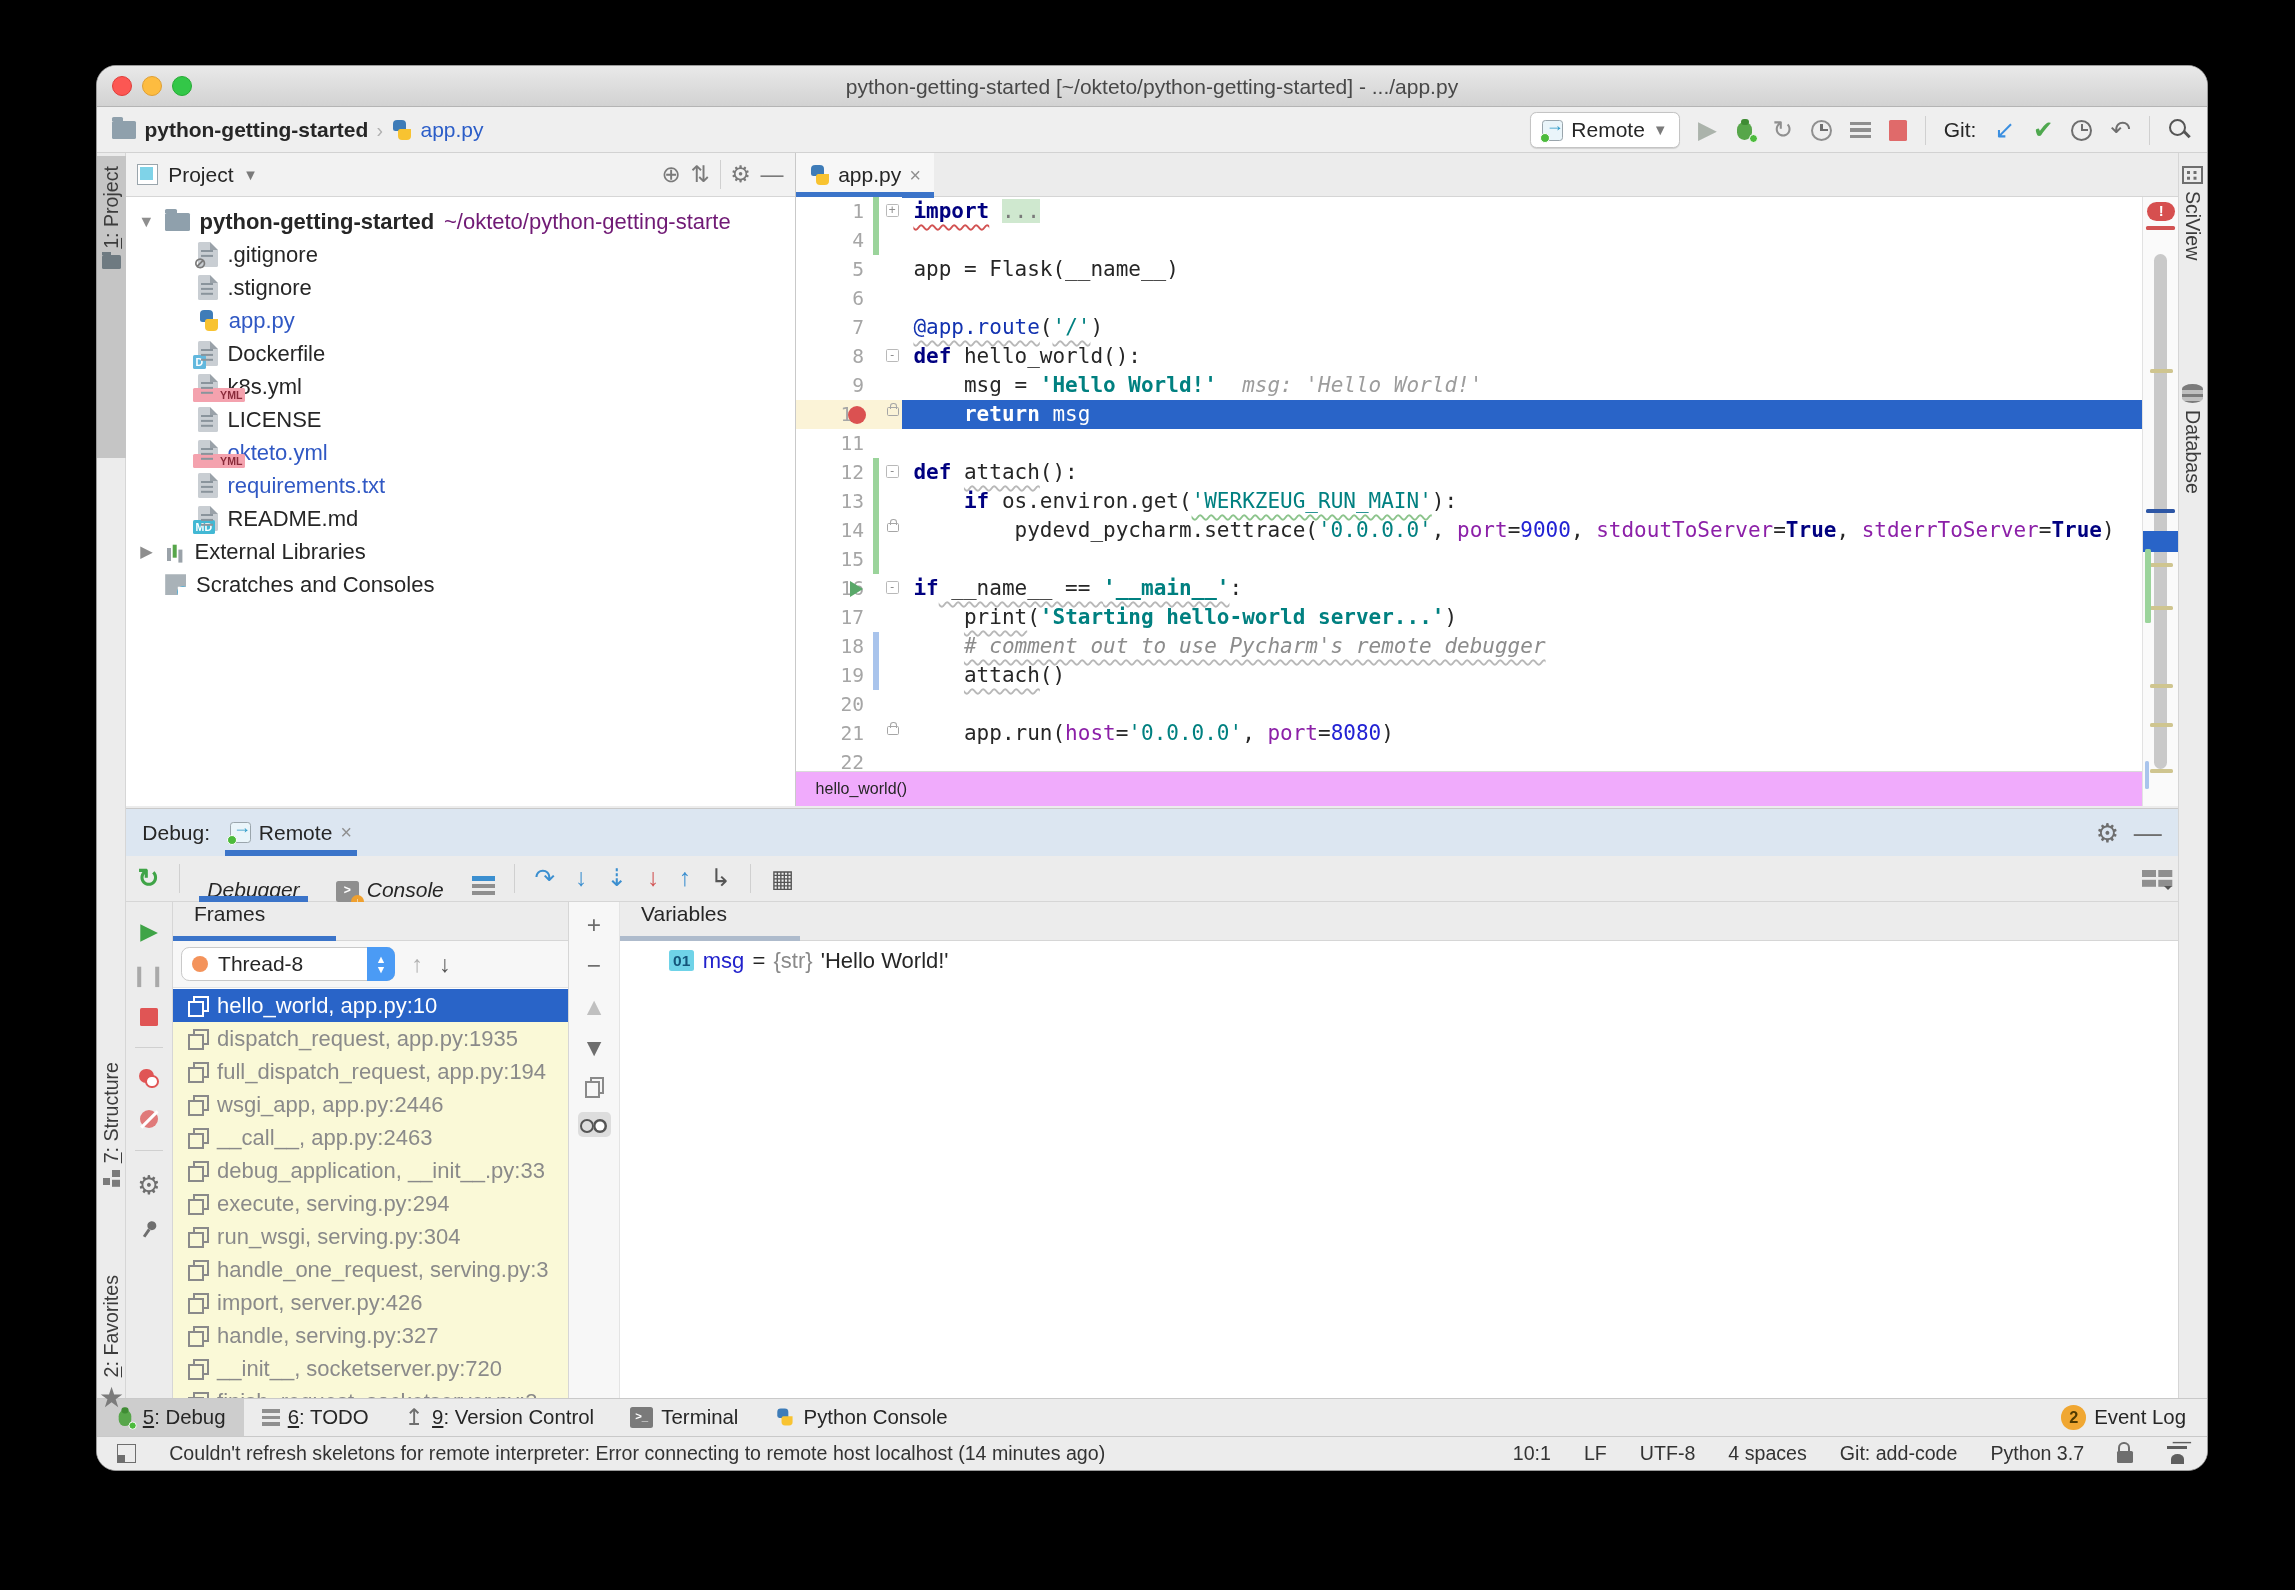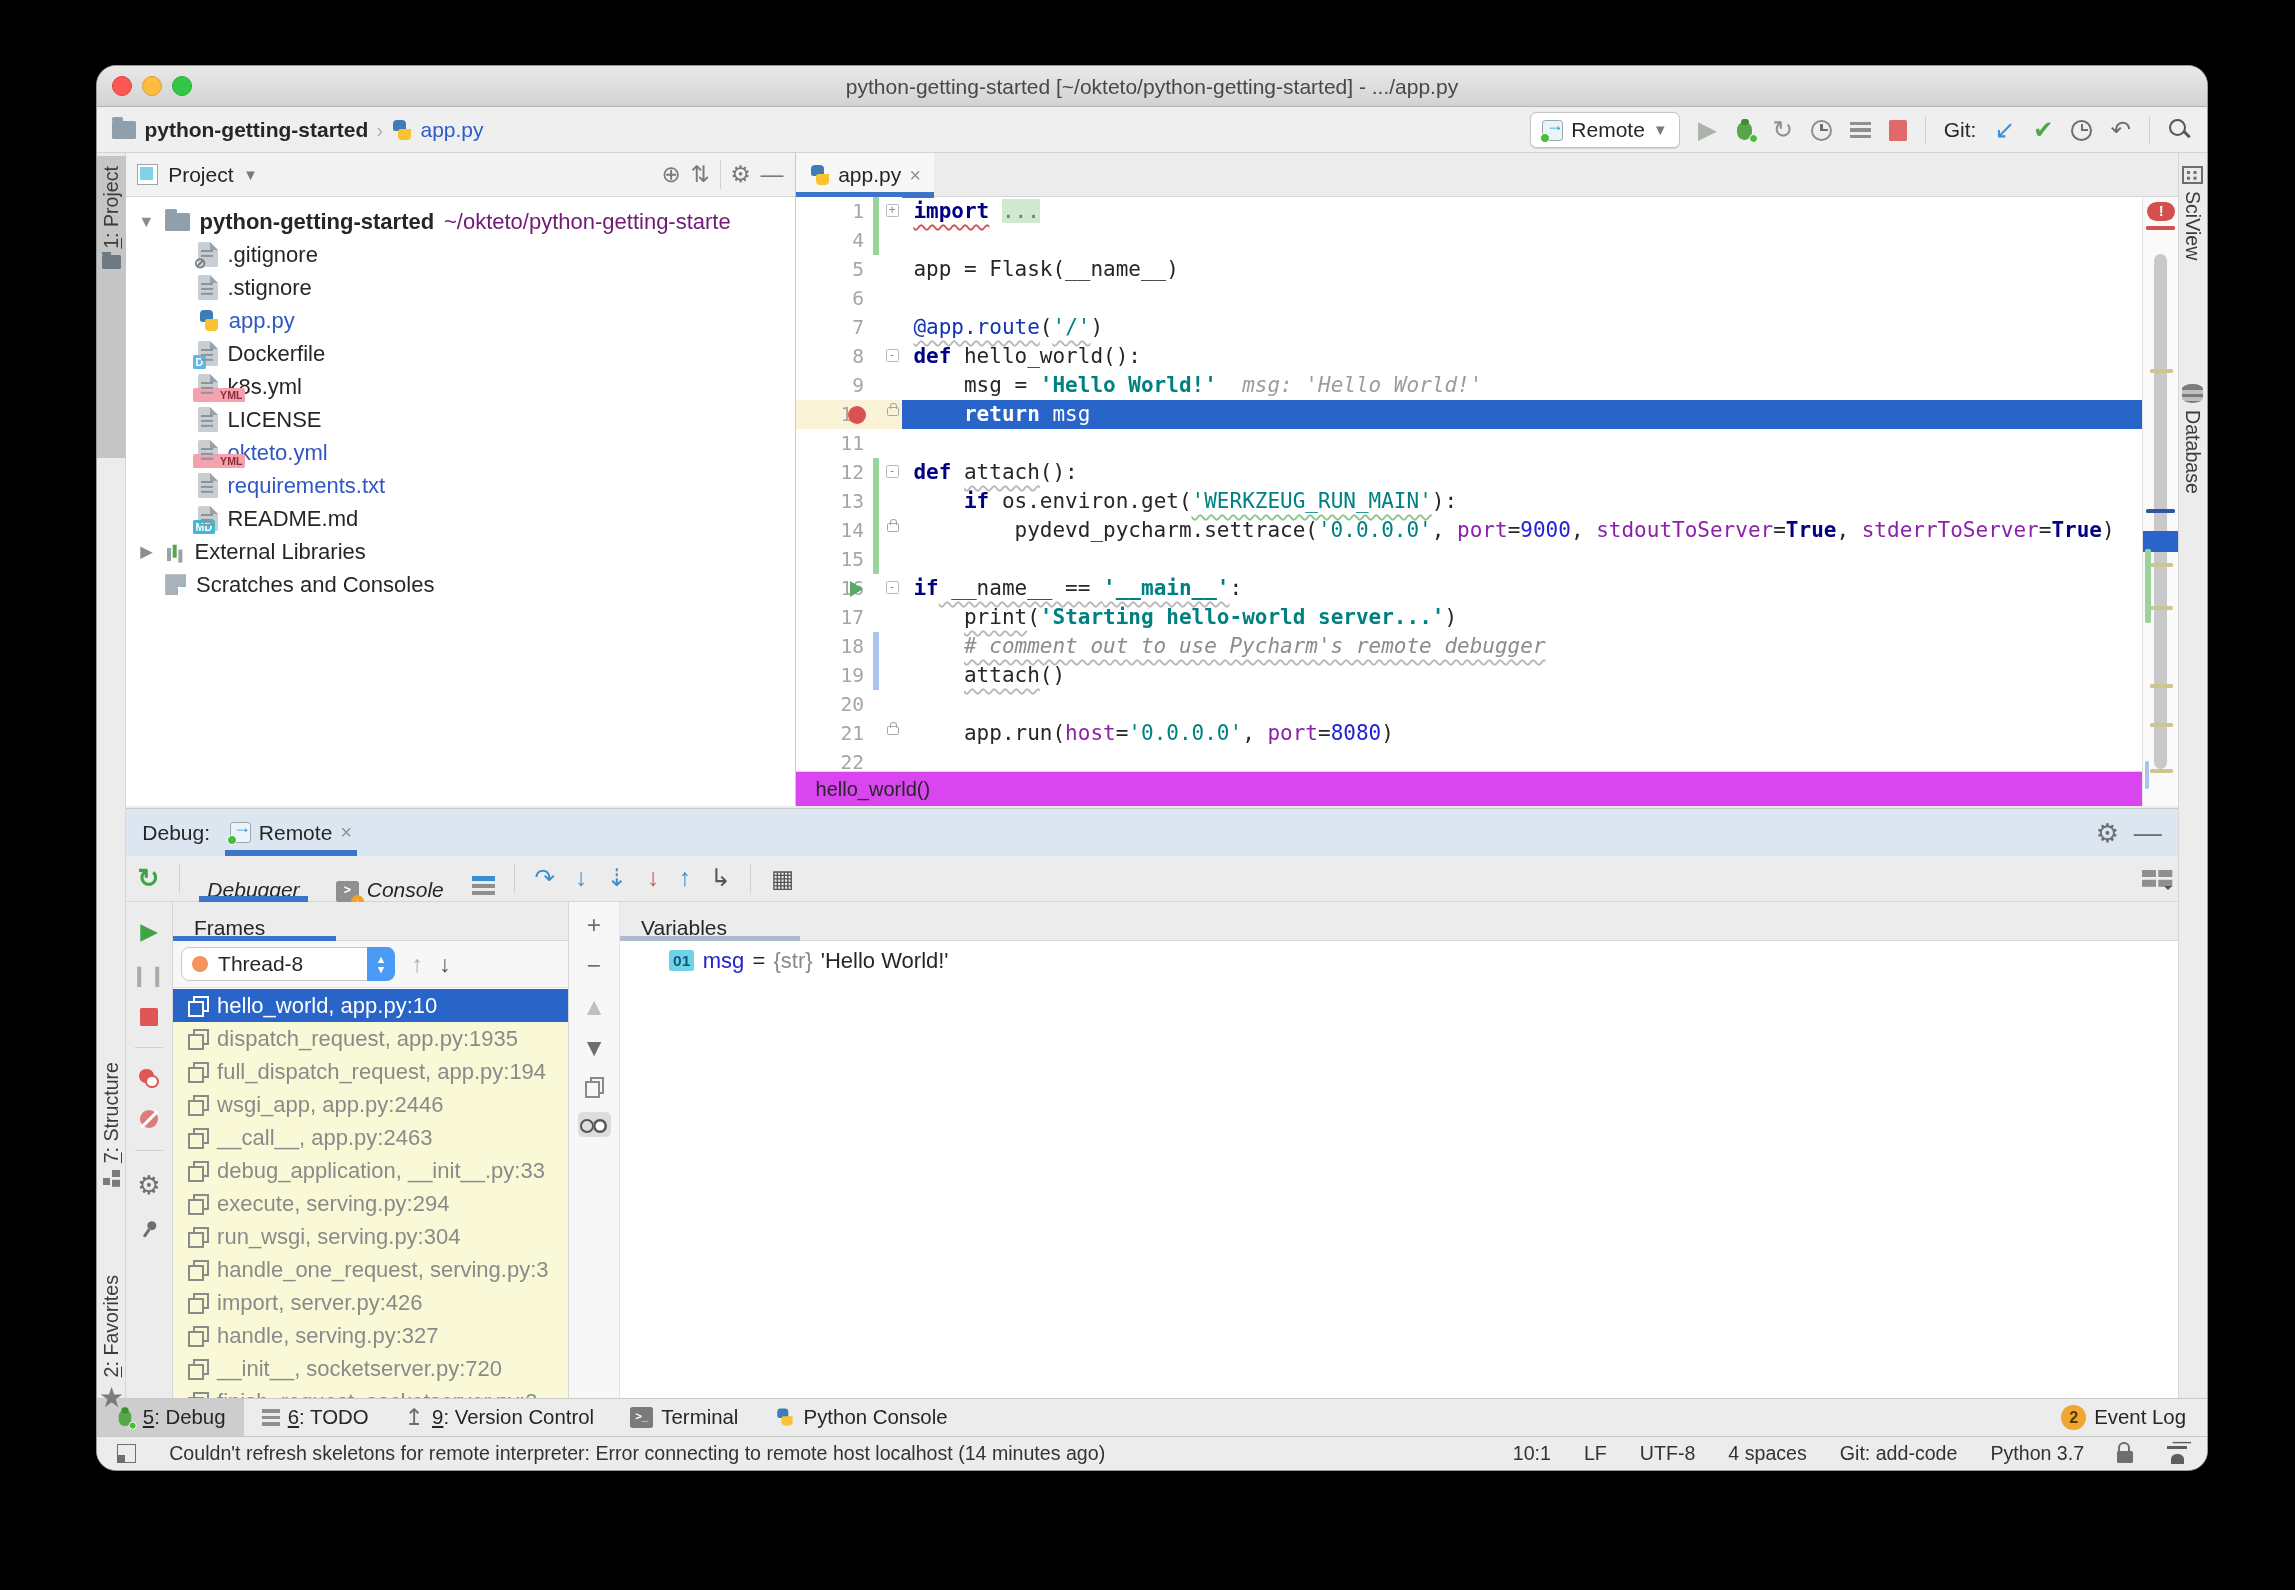--- a/index.html
+++ b/index.html
@@ -139,22 +139,22 @@
   .c-str{color:#008080;}
   .c-strb{color:#008080;font-weight:bold;}
   .c-num{color:#2222D4;}
   .c-param{color:#8C20A8;}
   .c-com{color:#8C8C8C;font-style:italic;}
   .c-hint{color:#9C9C9C;font-style:italic;}
   .c-foldseg{background:#CFE8CF;color:#7A7A7A;}
   .u-r{text-decoration:underline wavy #D25252 1.6px;text-underline-offset:5.7px;}
   .u-g{text-decoration:underline wavy #B8B8B8 1.6px;text-underline-offset:5.7px;}
   .u-grn{text-decoration:underline wavy #8CC48C 1.6px;text-underline-offset:5.7px;}
-  .ebread{position:absolute;left:0;right:36px;bottom:0;height:35px;background:#d946ef;border-top:0.8px solid #DADADA;
-    line-height:34px;padding-left:19.6px;font-size:20px;color:#262626;}
+  .ebread{position:absolute;left:0;right:36px;bottom:0;height:35px;background:#f0abfc;border-top:0.8px solid #DADADA;
+    line-height:34px;padding-left:19.6px;font-size:16px;color:#262626;}
   .estripe{position:absolute;right:0;top:44px;width:36px;bottom:0;background:#FAFAFA;border-left:0.8px solid #E2E2E2;}
   .err-badge{position:absolute;left:4.1px;top:4.9px;width:28px;height:19.6px;background:#D64F4F;border-radius:9.8px;
     color:#fff;font-size:14.7px;font-weight:bold;text-align:center;line-height:19.6px;}
   .sb-thumb{position:absolute;left:11.4px;top:57px;width:13px;height:515px;background:#C9C9C9;border-radius:6.5px;}
   .mark{position:absolute;height:4.1px;border-radius:1.6px;}
   
   .debug{position:absolute;left:29px;right:29px;top:742px;bottom:72px;background:#ECECEC;border-top:0.8px solid #C9C9C9;}
   .dbg-hdr{position:absolute;left:0;top:0;right:0;height:47px;background:#DCE6F1;display:flex;align-items:center;
     gap:14.7px;padding:0 16.3px;font-size:21px;color:#262626;}
   .dbg-session{position:relative;display:flex;align-items:center;gap:8.2px;height:47px;padding:0 4.9px;}
@@ -194,21 +194,21 @@
   .dl-bp::before{content:"";position:absolute;left:0;top:0;width:14.7px;height:14.7px;border-radius:50%;background:#E05555;}
   .dl-bp::after{content:"";position:absolute;right:0;bottom:0;width:9.8px;height:9.8px;border-radius:50%;border:2.5px solid #E05555;background:#fff;}
   .dl-mute{position:relative;width:19.6px;height:19.6px;}
   .dl-mute::before{content:"";position:absolute;left:0.8px;top:0.8px;width:18px;height:18px;border-radius:50%;background:#E07A7A;}
   .dl-mute::after{content:"";position:absolute;left:-1.6px;top:8.2px;width:23px;height:3.3px;background:#fff;transform:rotate(-45deg);}
   .pin-ic{position:relative;width:19.6px;height:19.6px;transform:rotate(35deg);}
   .pin-ic::before{content:"";position:absolute;left:5.7px;top:0.8px;width:9px;height:9px;border-radius:50%;background:#6E6E6E;}
   .pin-ic::after{content:"";position:absolute;left:9px;top:9.8px;width:2.5px;height:9px;background:#6E6E6E;}
   .frames-pane{position:absolute;left:47px;top:0;width:396px;bottom:0;border-right:0.8px solid #D6D6D6;}
   .pane-hdr{position:relative;height:39px;background:#ECECEC;border-bottom:0.8px solid #D6D6D6;
-    font-size:21px;color:#262626;display:flex;align-items:flex-end;padding-left:21px;}
+    font-size:21px;color:#262626;display:flex;align-items:flex-start;padding-left:21px;}
   .pane-hdr .underline{position:absolute;left:0;bottom:-0.8px;height:4.9px;background:#3B74C9;}
   .thread-row{height:47px;background:#F7F7F7;display:flex;align-items:center;gap:16.3px;padding:0 8.2px;border-bottom:0.8px solid #E4E4E4;}
   .thread-select{flex:0 0 214px;height:34px;background:#fff;border:0.8px solid #C9C9C9;border-radius:8.2px;position:relative;
     display:flex;align-items:center;gap:9.8px;padding:0 9.8px;font-size:21px;color:#262626;}
   .thr-dot{width:16.3px;height:16.3px;border-radius:50%;background:#F4935B;}
   .thread-select .stepper{position:absolute;right:-0.8px;top:-0.8px;width:28px;height:34px;background:#4B9BF5;
     border-radius:0 8.2px 8.2px 0;color:#fff;font-size:10.6px;display:flex;flex-direction:column;align-items:center;justify-content:center;line-height:1;}
   .thr-arrow{font-size:23px;color:#B0B0B0;}
   .thr-arrow.dark{color:#555;}
   .frames-list{position:absolute;left:0;top:87px;right:0;bottom:0;background:#FAF9D7;overflow:hidden;font-size:22px;color:#8A8A8A;}

